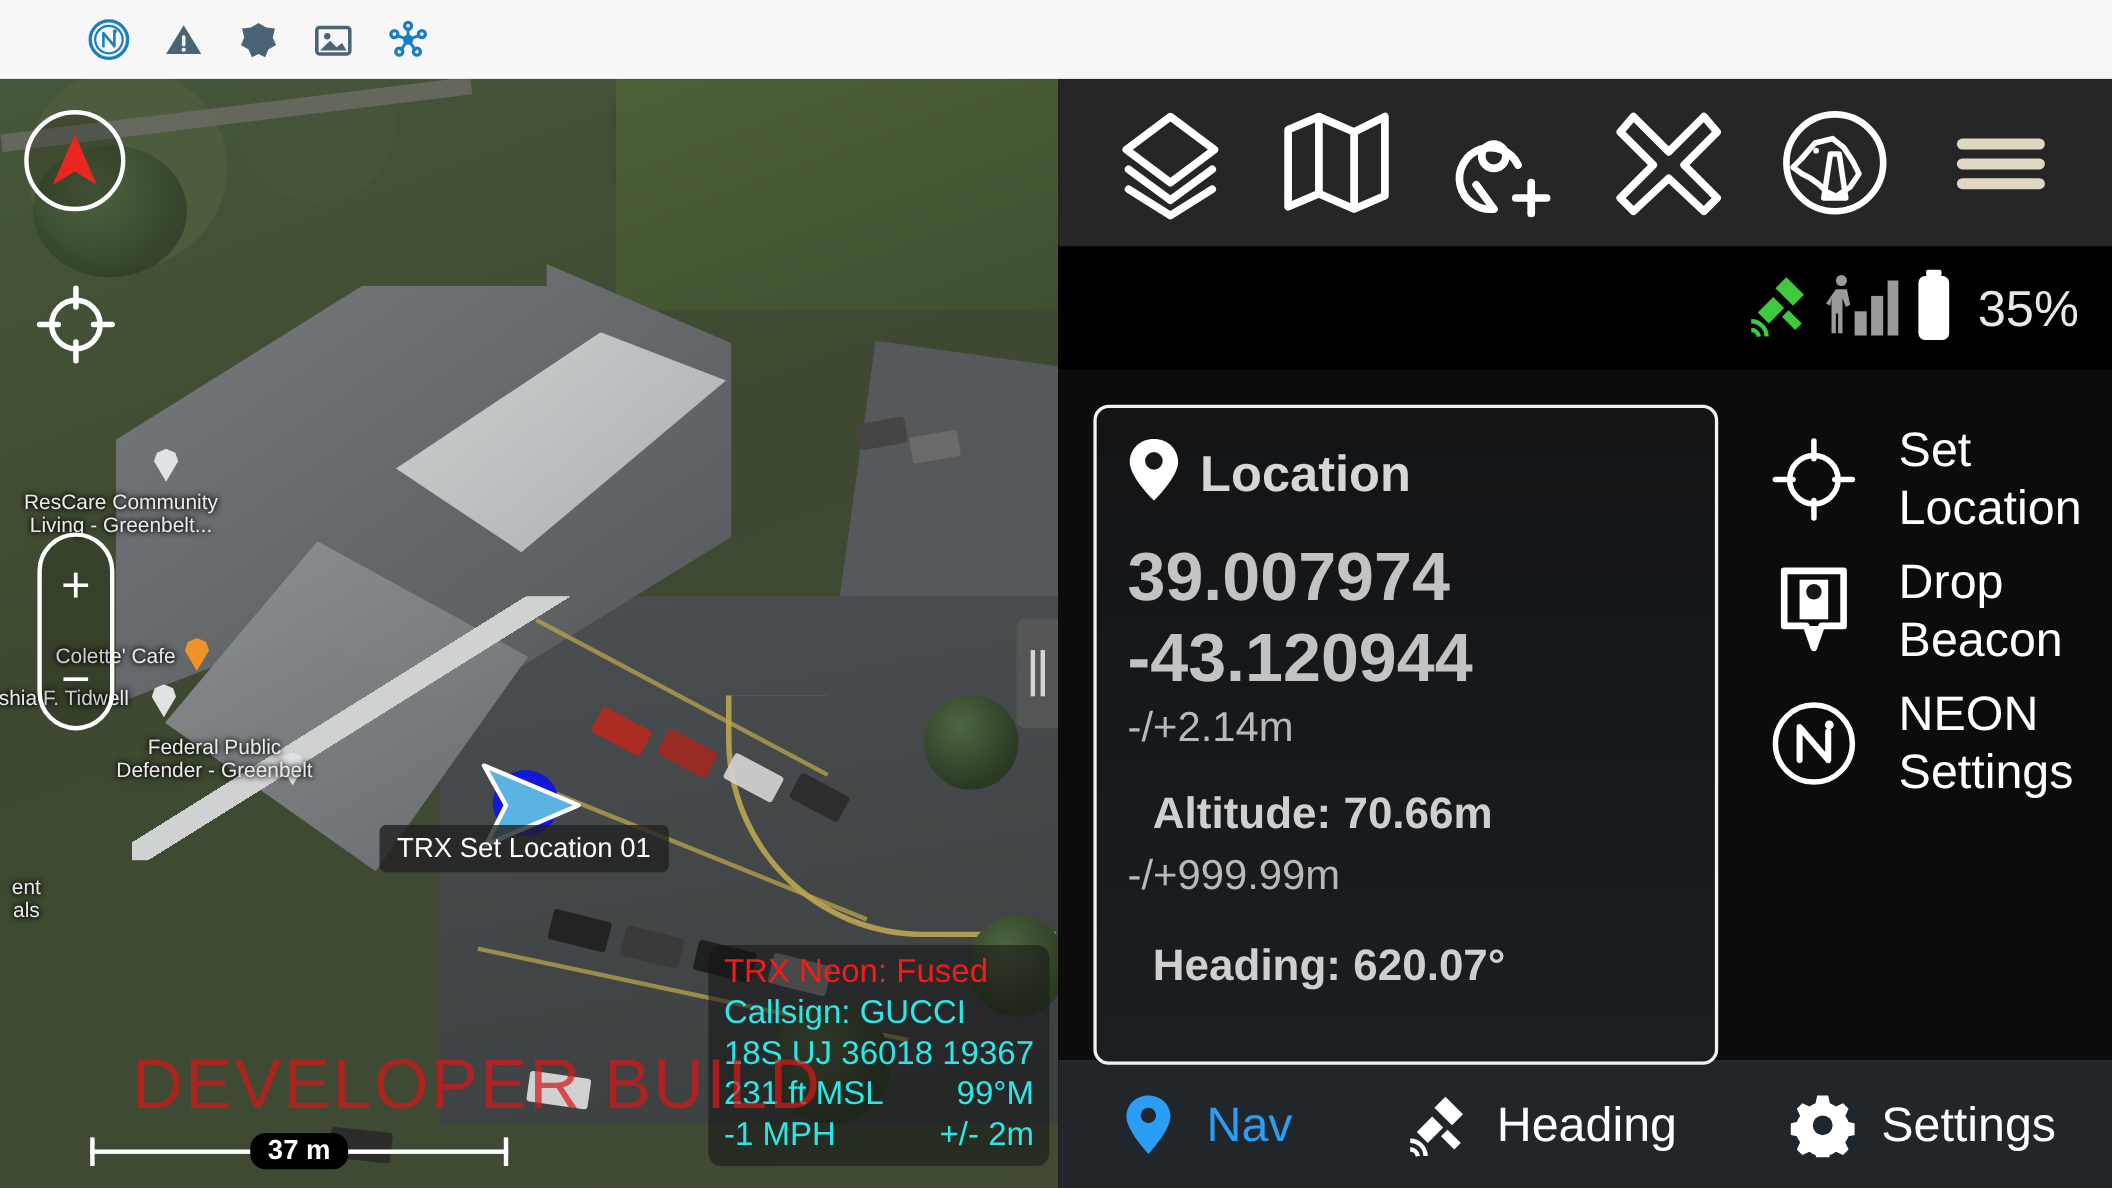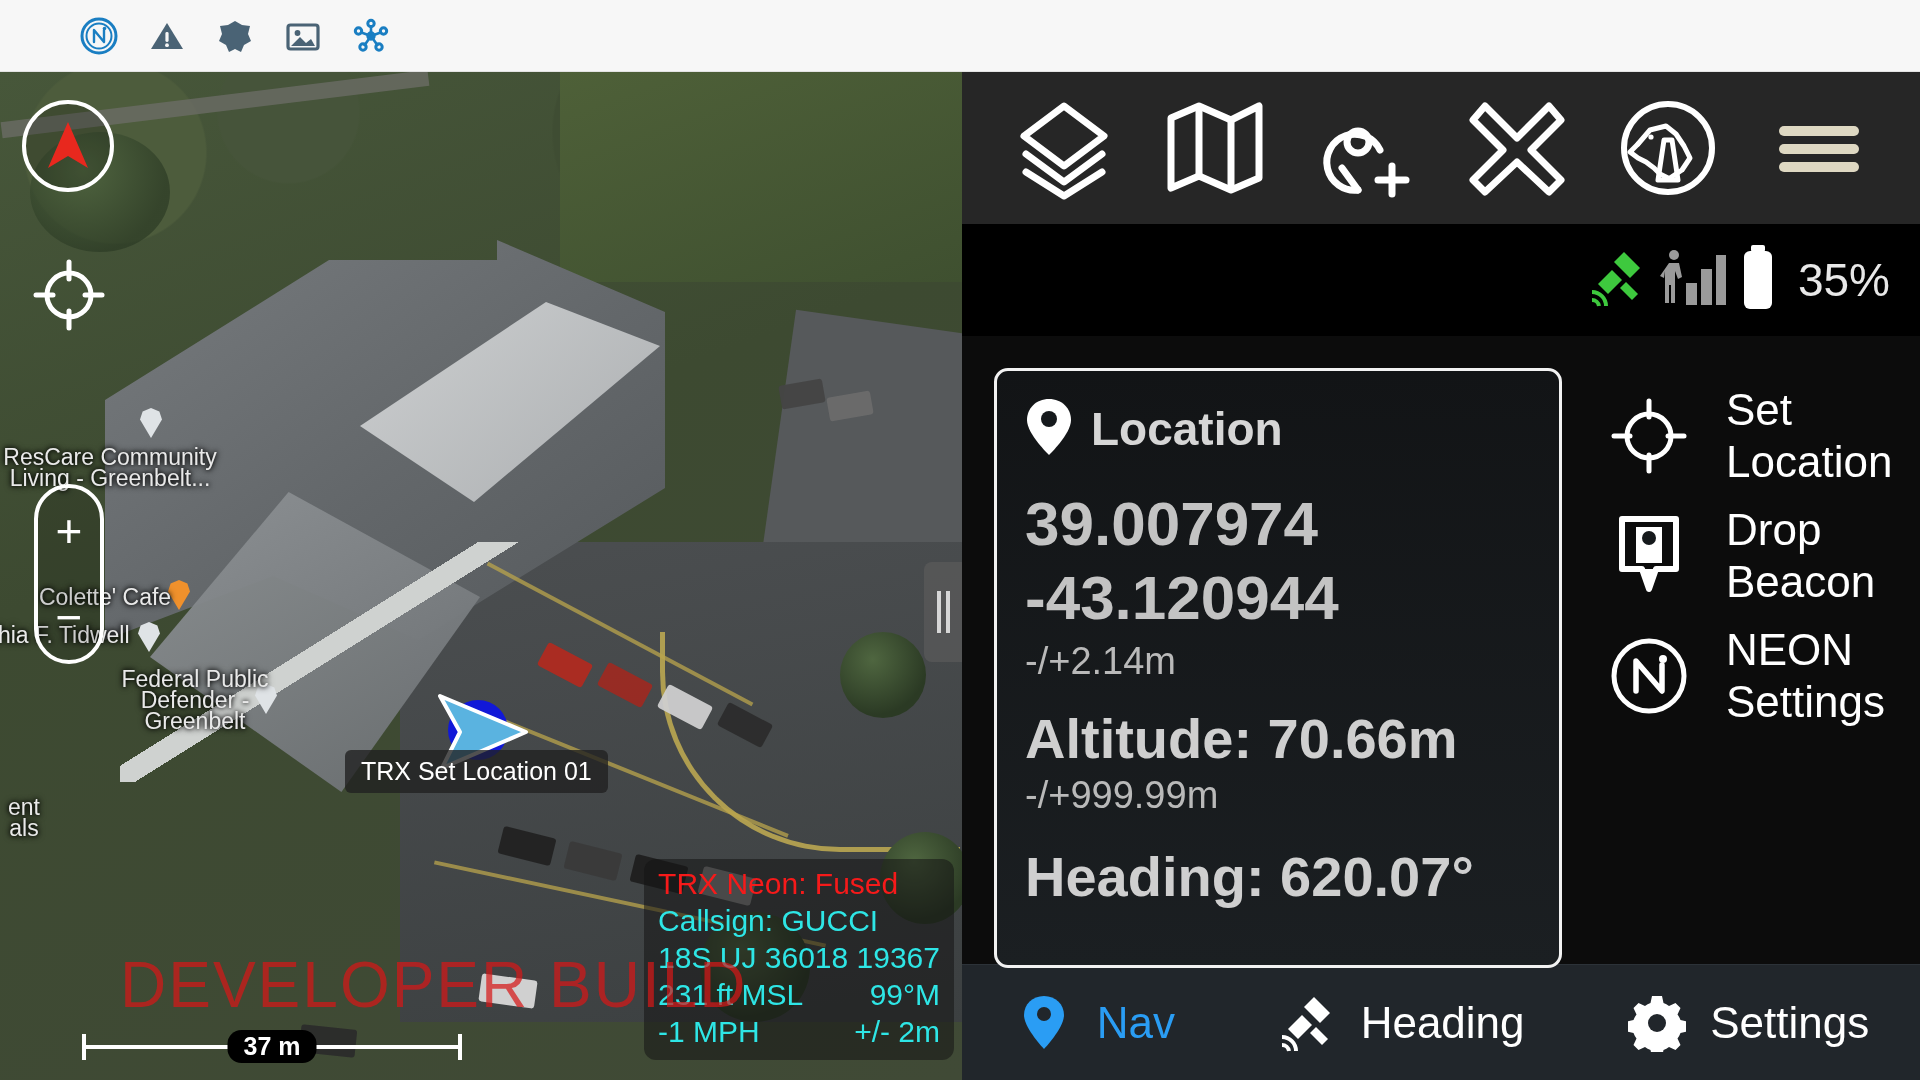--- a/index.html
+++ b/index.html
@@ -92,21 +92,21 @@
   #zoom-control {
     left:34px; top:412px; width:70px; height:180px; border:4px solid #fff;
     border-radius:36px; flex-direction:column; justify-content:space-between;
     padding:8px 0; background: rgba(0,0,0,.12);
   }
   .zoom-btn { color:#fff; font-size:46px; line-height:38px; font-weight:300;
     height:70px; display:flex; align-items:center; justify-content:center; }
 
   
   .poi-label {
-    position:absolute; color:#e9e9e9; font-size:23px; line-height:21px;
+    position:absolute; color:#e9e9e9; font-size:19px; line-height:21px;
     text-shadow: 0 0 4px #000, 0 0 7px #000; text-align:center;
     pointer-events:none; white-space:pre-line;
   }
   .poi-pin {
     position:absolute; width:22px; height:30px; background:#dfe3e6;
     clip-path: polygon(50% 100%, 0% 38%, 12% 12%, 50% 0%, 88% 12%, 100% 38%);
     filter: drop-shadow(0 1px 2px rgba(0,0,0,.8));
   }
   .poi-pin.orange { background:#f0912c; }
 
@@ -186,21 +186,21 @@
   .info-card {
     margin: 32px 0 0 32px; width: 568px; height: 600px;
     border:3px solid #f2f2f2; border-radius:14px;
     background: linear-gradient(180deg,#121416,#1b1f22);
     padding: 26px 28px; overflow:hidden;
   }
   .card-head { display:flex; align-items:center; gap:18px; margin-bottom:26px; }
   #location-card-title { color:#d6d6d6; font-size:46px; font-weight:bold; }
   .coord { color:#c3c3c3; font-size:62px; font-weight:bold; line-height:74px; }
   .sub { color:#b9b9b9; font-size:38px; line-height:52px; font-weight:300; }
-  .metric { color:#cfcfcf; font-size:56px; font-weight:bold; line-height:60px; margin-top:22px; }
+  .metric { color:#cfcfcf; font-size:40px; font-weight:bold; line-height:60px; margin-top:22px;margin-left:23px; }
   .metric.cut { margin-top:26px; }
 
   .actions {
     flex:1; display:flex; flex-direction:column; justify-content:flex-start;
     padding: 40px 26px 0 44px; 
   }
   .action {
     display:flex; align-items:center; gap:34px; height:120px;
   }
   .action .a-icon { width:86px; height:86px; flex:0 0 86px;

